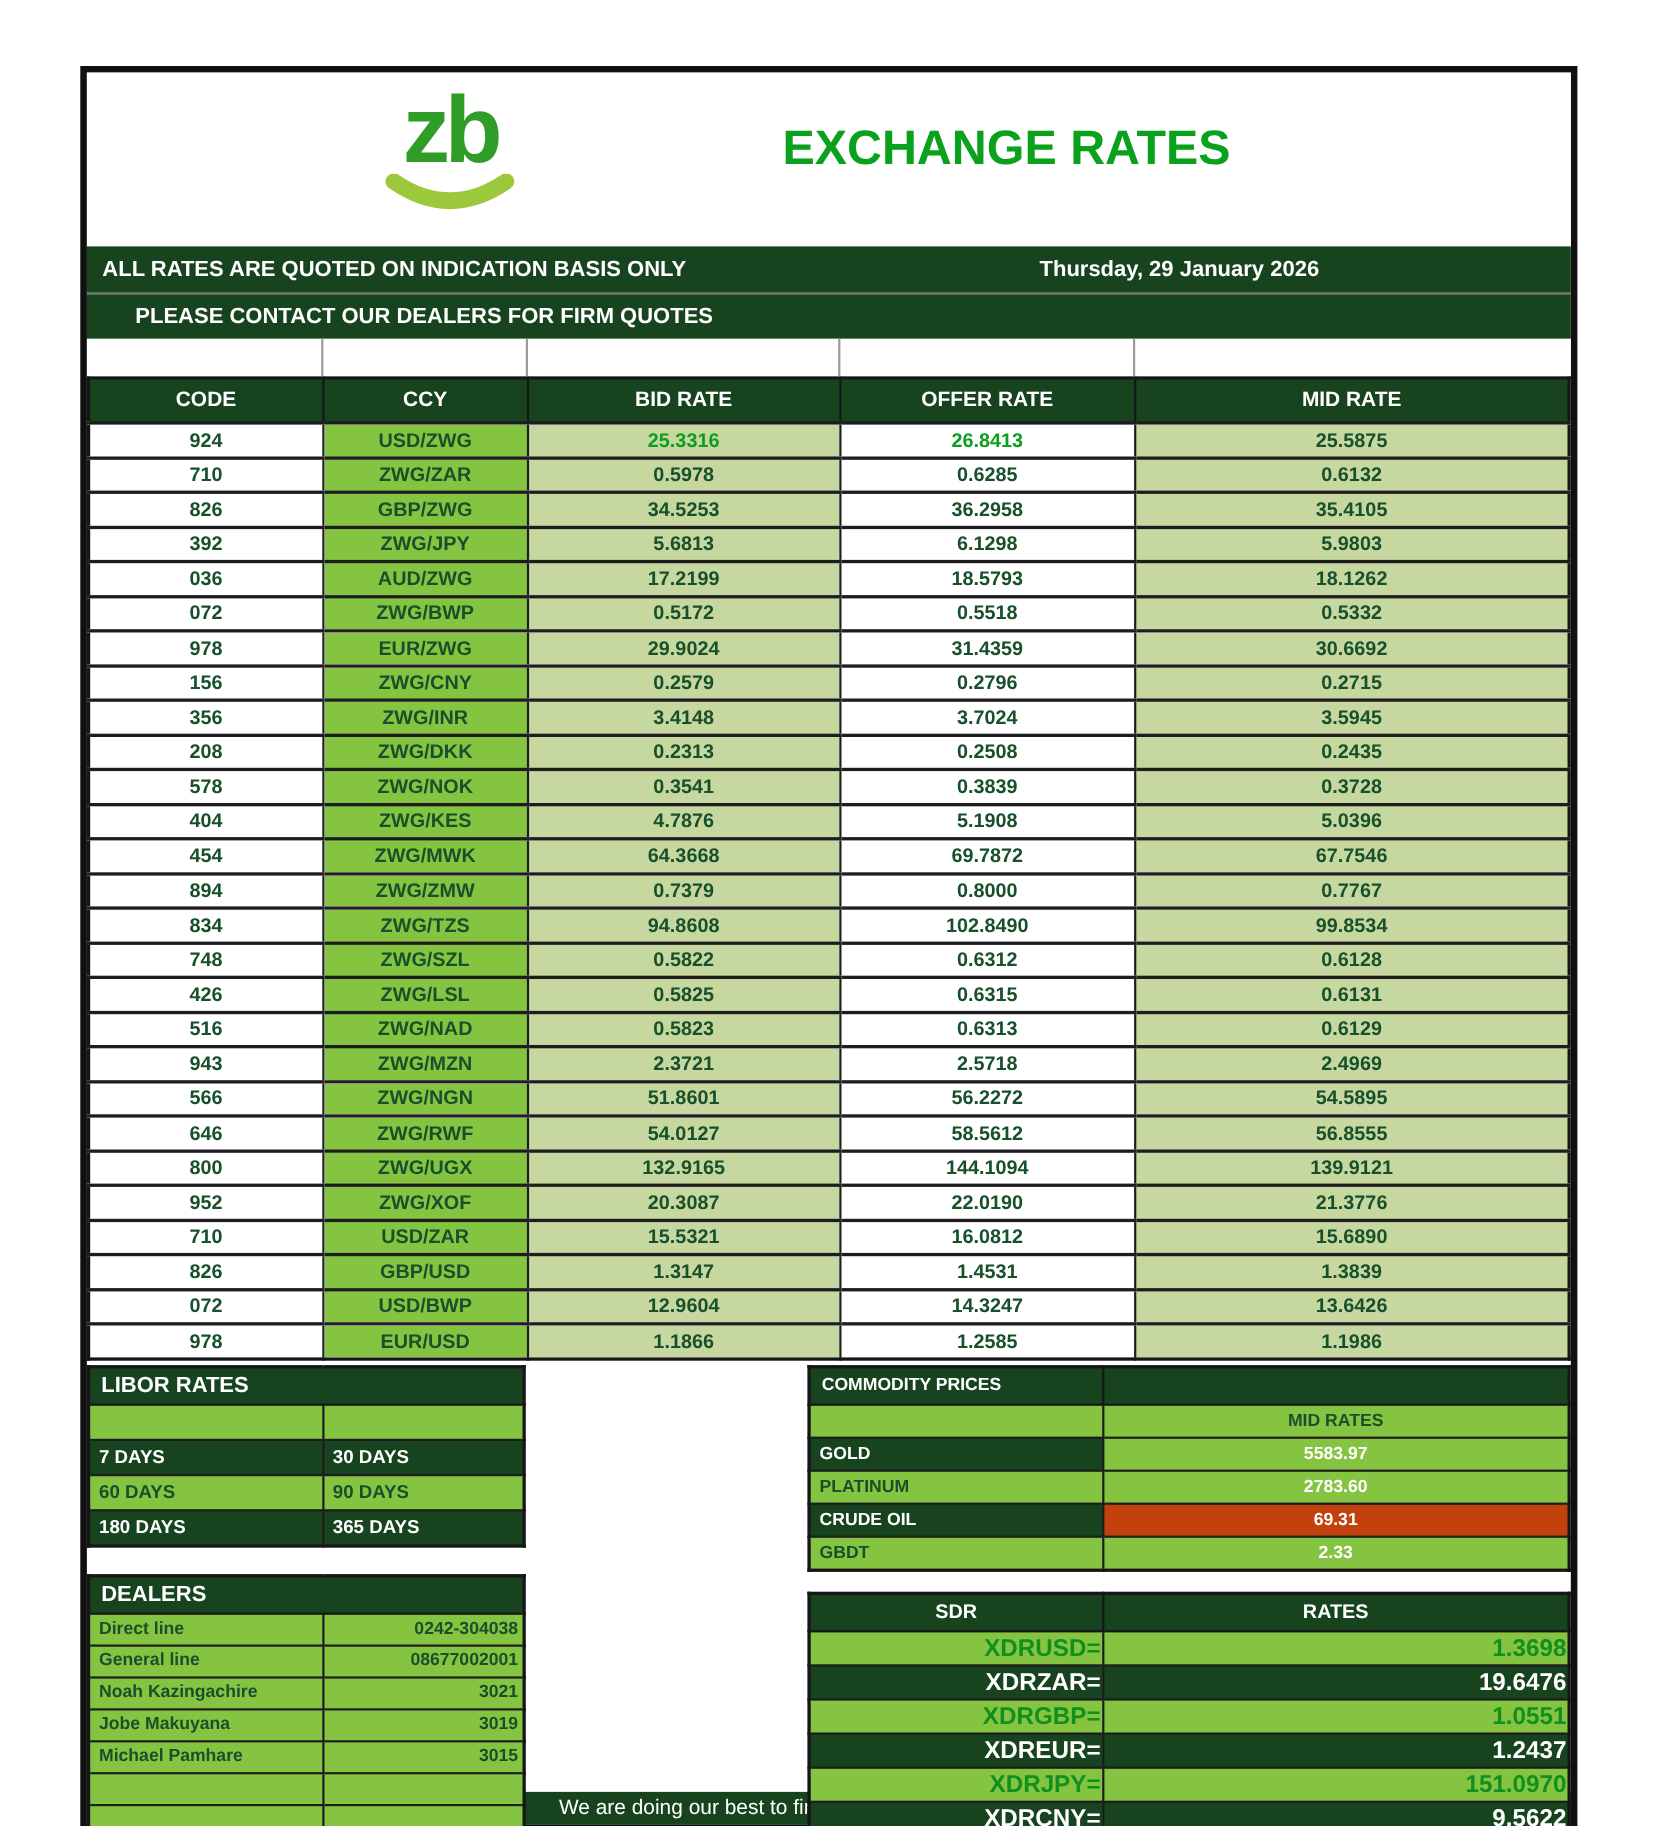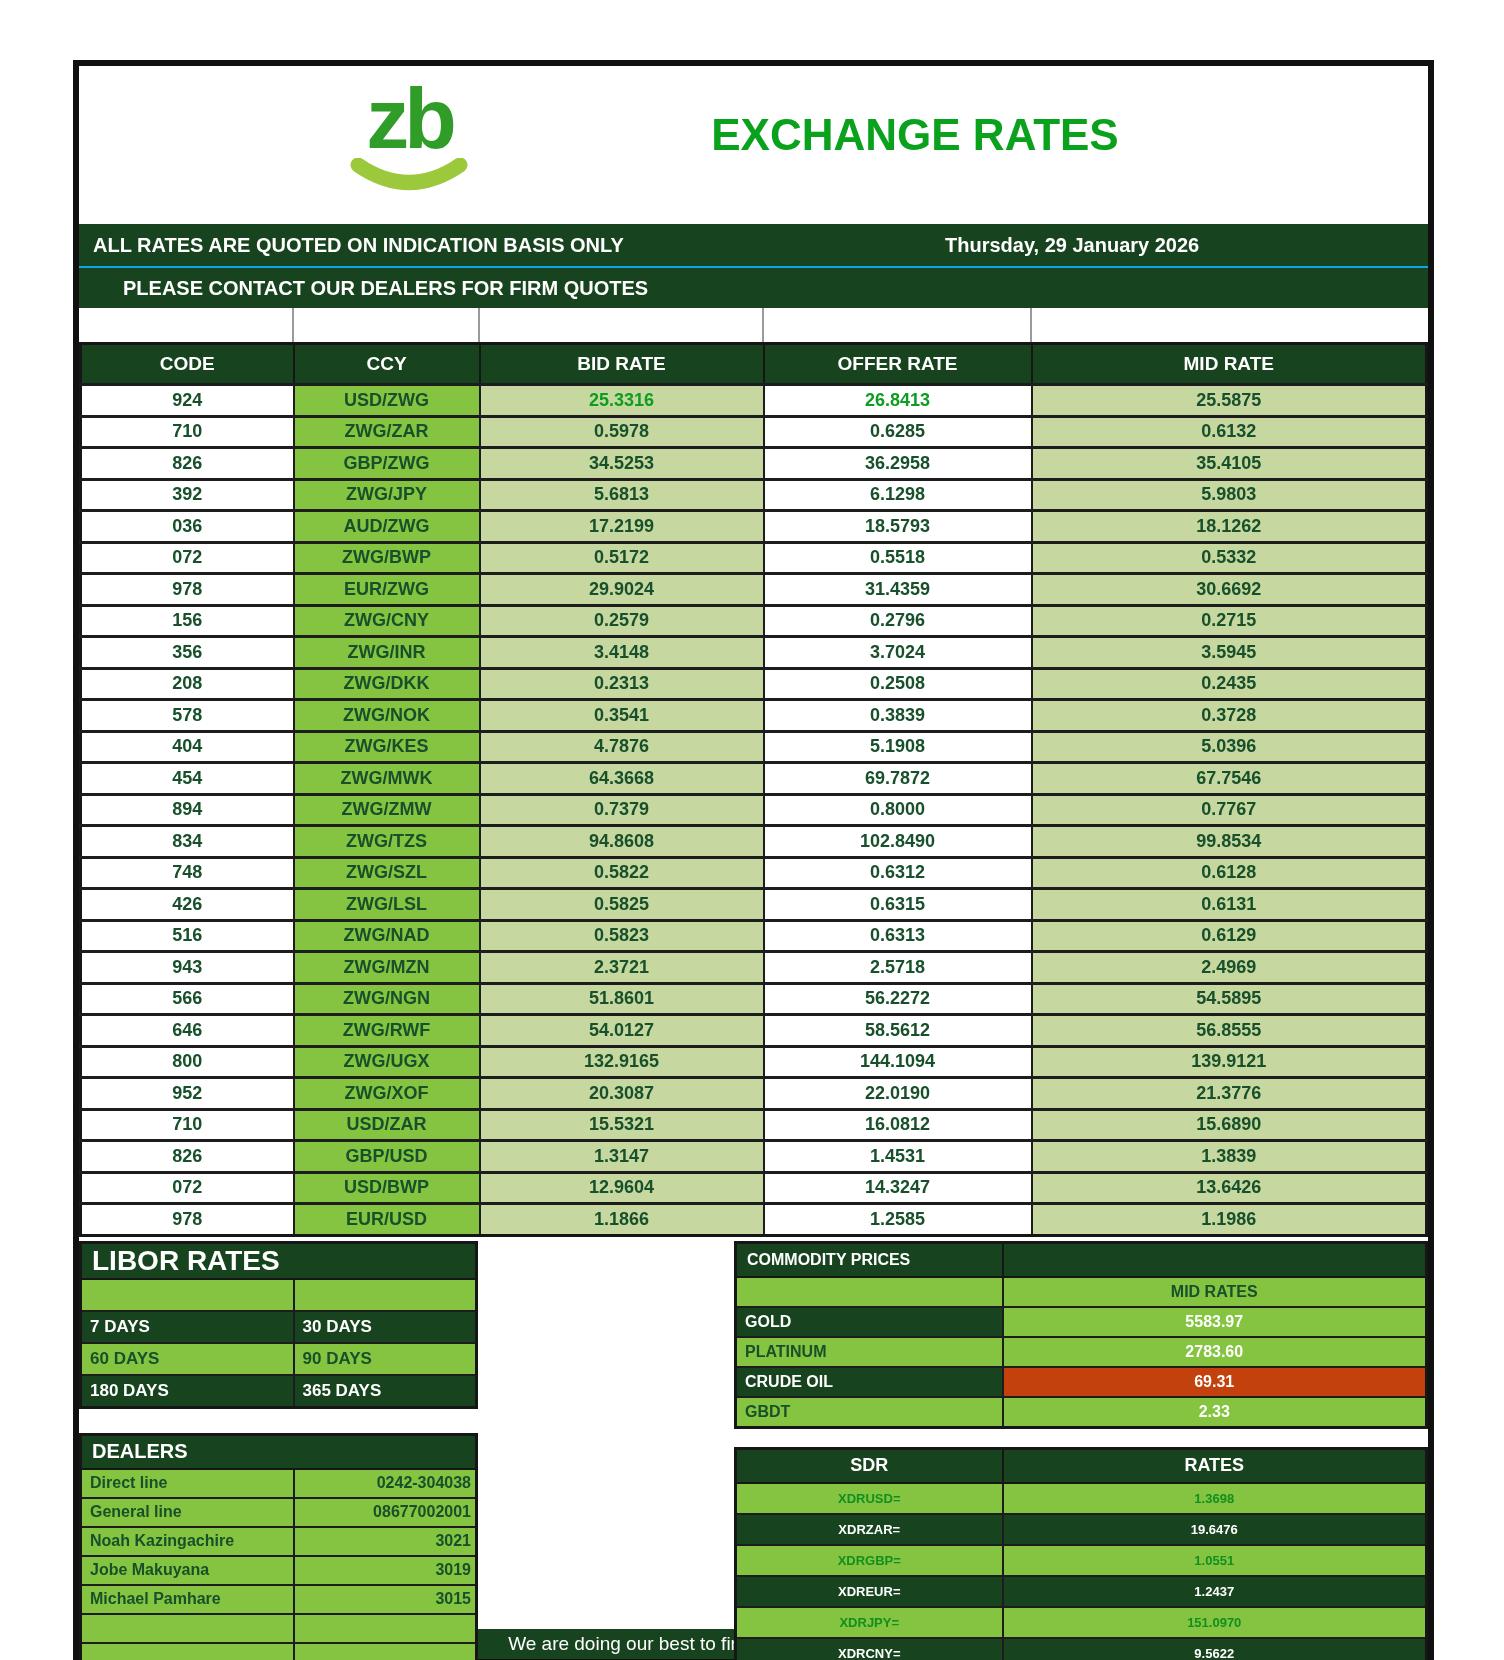--- a/index.html
+++ b/index.html
@@ -10,21 +10,21 @@
   .head-area{position:relative;height:158px;background:#fff;}
   .logo{position:absolute;left:250px;top:6px;width:160px;text-align:center;}
   .logo-zb{font-size:86px;font-weight:800;color:#2f9d28;letter-spacing:-5px;line-height:92px;}
   .logo-smile{display:block;margin:-6px auto 0 auto;}
   .page-title{position:absolute;left:576px;top:44px;width:520px;text-align:center;
     font-size:44px;font-weight:bold;color:#0aa11c;white-space:nowrap;}
 
   
   .bar{height:42px;background:#17441f;color:#fff;font-weight:bold;font-size:20px;
     display:flex;align-items:center;padding-left:14px;box-sizing:border-box;position:relative;}
-  .bar2{border-top:2px solid #0ea5e9;padding-left:44px;}
+  .bar2{border-top:2px solid #737373;padding-left:44px;}
   .bar-date{position:absolute;left:866px;top:0;height:42px;display:flex;align-items:center;}
 
   
   .spacer{position:relative;height:34px;background:#fff;}
   .vline{position:absolute;top:0;bottom:0;width:2px;background:#9a9a9a;}
 
   
   table{border-collapse:collapse;table-layout:fixed;}
   .rates{width:100%;border:3px solid #161616;}
   .rates th{background:#17441f;color:#fff;font-size:19px;font-weight:bold;height:36px;
@@ -38,21 +38,21 @@
   .rates td.mid{background:#c6d7a0;}
   .rates tbody tr:first-child td.bid,
   .rates tbody tr:first-child td.offer{color:#0d9d20;}
 
   
   .bottom{position:relative;height:388px;margin-top:4px;}
   .bl{position:absolute;left:0;top:0;width:399px;}
   .br{position:absolute;left:655px;top:0;width:694px;}
 
   .libor{width:100%;border:3px solid #161616;}
-  .libor th{background:#17441f;color:#fff;font-size:28px;font-weight:bold;text-align:left;
+  .libor th{background:#17441f;color:#fff;font-size:20px;font-weight:bold;text-align:left;
     height:30px;padding-left:10px;border:2px solid #161616;}
   .libor td{height:28px;border:2px solid #1d1d1d;font-size:17px;font-weight:bold;
     text-align:left;padding-left:8px;}
   .libor tbody tr:nth-child(1) td{background:#85c440;}
   .libor tbody tr:nth-child(2) td,
   .libor tbody tr:nth-child(4) td{background:#17441f;color:#fff;}
   .libor tbody tr:nth-child(3) td{background:#85c440;color:#17502a;}
 
   .dealers{width:100%;border:3px solid #161616;margin-top:24px;}
   .dealers th{background:#17441f;color:#fff;font-size:20px;font-weight:bold;text-align:left;
@@ -68,21 +68,21 @@
   .commodity td{height:26px;border:2px solid #1d1d1d;font-size:16px;font-weight:bold;}
   .commodity .subhead td{background:#85c440;color:#17502a;text-align:center;}
   .commodity-rows td.c-name{background:#85c440;color:#17502a;text-align:left;padding-left:8px;}
   .commodity-rows td.c-value{background:#85c440;color:#fff;text-align:center;}
   .commodity-rows tr:nth-child(odd) td.c-name{background:#17441f;color:#fff;}
   .commodity-rows tr:nth-child(3) td.c-value{background:#c2410c;}
 
   .sdr{width:100%;border:3px solid #161616;margin-top:18px;}
   .sdr th{background:#17441f;color:#fff;font-size:18px;font-weight:bold;text-align:center;
     height:30px;border:2px solid #161616;}
-  .sdr td{height:27px;border:2px solid #1d1d1d;font-size:13px;font-weight:bold;text-align:center;}
+  .sdr td{height:27px;border:2px solid #1d1d1d;font-size:22px;font-weight:bold;text-align:right;}
   .sdr tbody tr:nth-child(odd) td{background:#85c440;color:#118f1f;}
   .sdr tbody tr:nth-child(even) td{background:#17441f;color:#fff;}
 
   
   .footer{height:30px;background:#17441f;color:#fff;font-size:19px;
     display:flex;align-items:center;justify-content:center;}
   col.c1{width:213px;} col.c2{width:186px;} col.c3{width:284px;} col.c4{width:268px;}
   col.l1{width:213px;}
   col.m1{width:267px;}
 </style>

